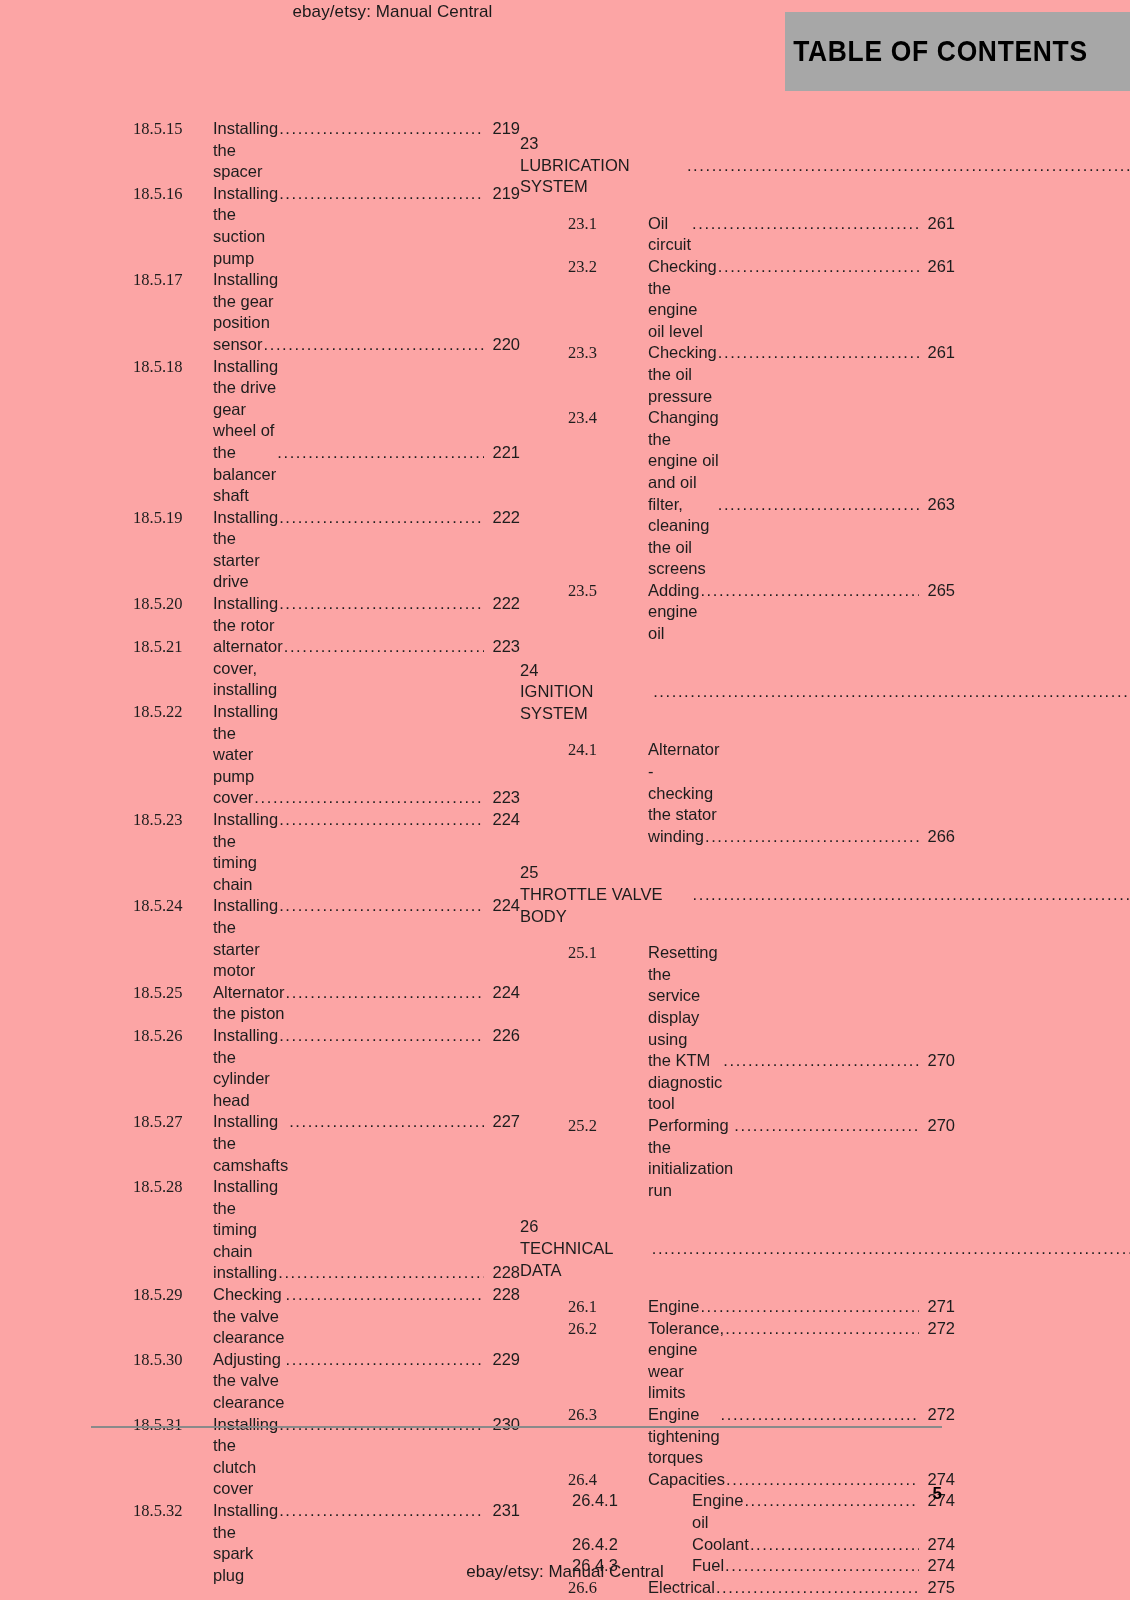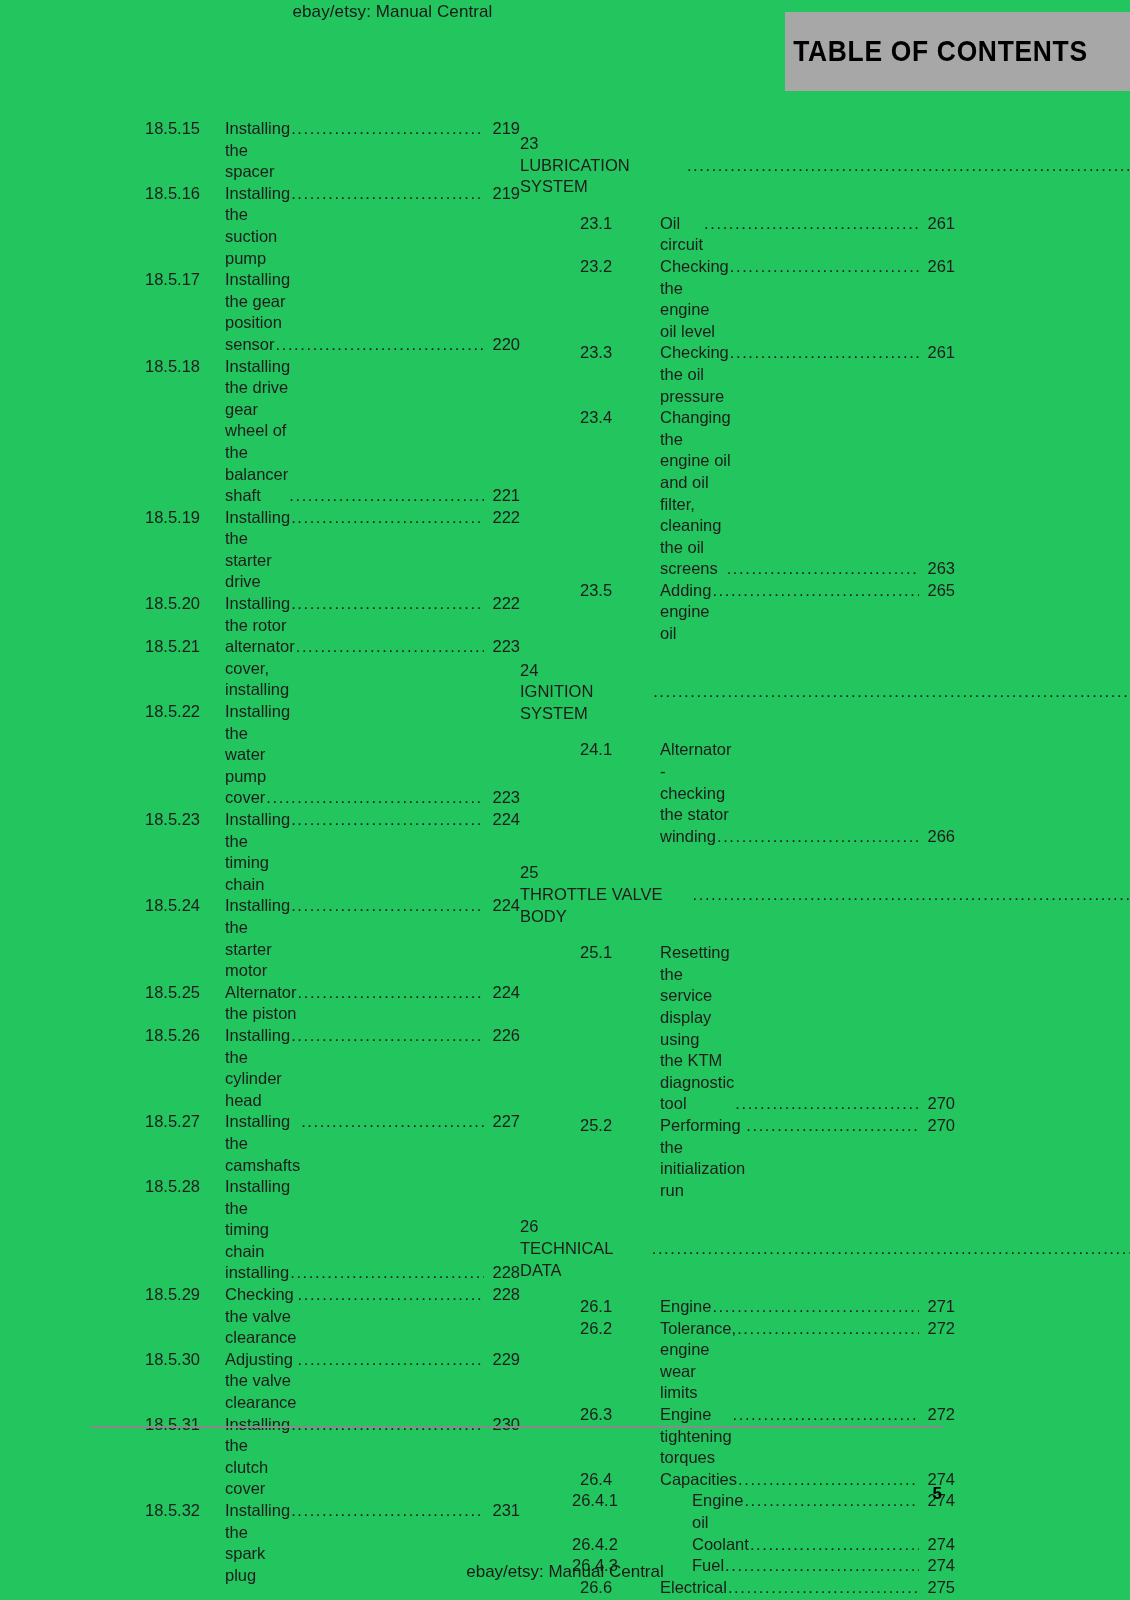--- a/index.html
+++ b/index.html
@@ -9,21 +9,21 @@
     background: #ffffff;
   }
   body {
     font-family: "Liberation Sans", sans-serif;
     color: #1a1a1a;
   }
   .page {
     position: relative;
     width: 1130px;
     height: 1600px;
-    background: #22c55e;
+    background: #fca5a5;
     overflow: hidden;
   }
 
   
   .watermark-top {
     position: absolute;
     top: 2px;
     left: 0;
     width: 785px;
     text-align: center;
@@ -78,21 +78,21 @@
   }
   .entry.lvl1 { margin-top: 15px; flex-direction: column; }
   .entry.lvl1 + .entry.lvl2,
   .entry.lvl1 + .entry.lvl3 { margin-top: 15px; }
 
   .num {
     flex: 0 0 auto;
     white-space: nowrap;
   }
   .entry.lvl1 > .num { width: 41px; }
-  .entry.lvl2 > .num { width: 80px; margin-left: 60px; }
+  .entry.lvl2 > .num { width: 80px; margin-left: 48px; font-family: Liberation Serif, serif; }
   .entry.lvl3 > .num { width: 80px; margin-left: 52px; }
 
   .body {
     flex: 1 1 auto;
     min-width: 0;
   }
   .entry.lvl3 .body { padding-left: 40px; }
 
   .line {
     display: flex;
@@ -119,21 +119,21 @@
   .dots.none { visibility: hidden; }
   .pg {
     flex: 0 0 auto;
     text-align: right;
     width: 36px;
     white-space: nowrap;
   }
   .pg.empty { visibility: hidden; }
 
   
-  .cont { width: 100%; align-items: flex-end; }
+  .cont { width: 100%; }
 
   
   .rule {
     position: absolute;
     left: 91px;
     top: 1426px;
     width: 851px;
     height: 2px;
     background: #8a8a8a;
   }

